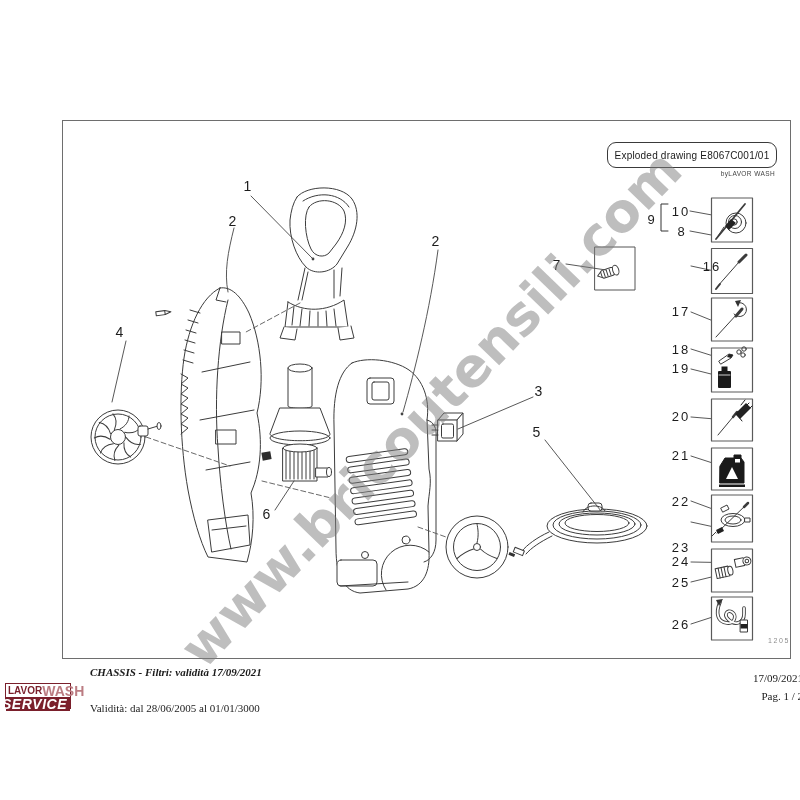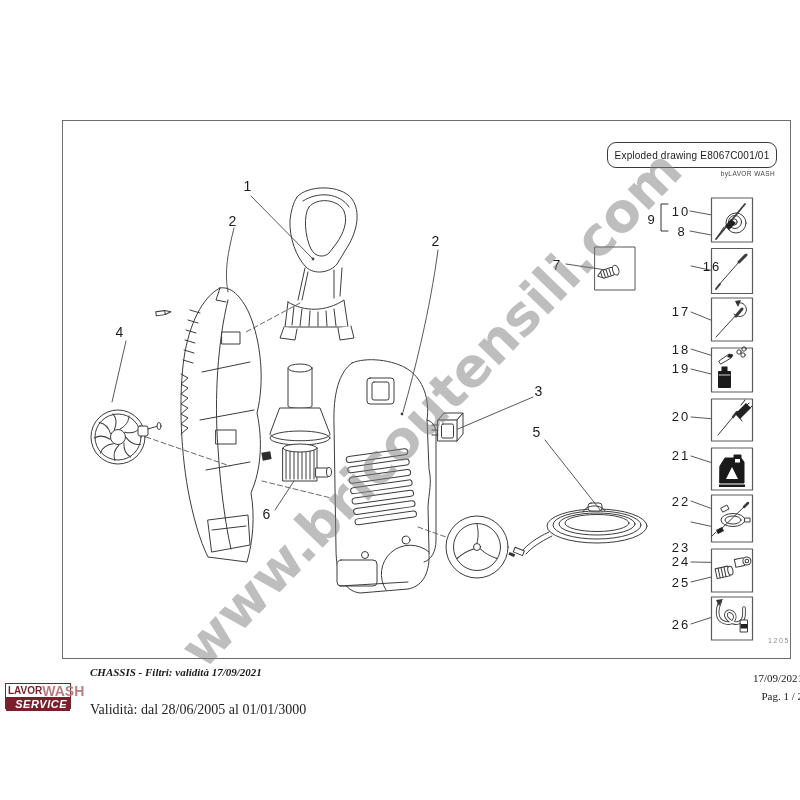--- a/index.html
+++ b/index.html
@@ -23,28 +23,28 @@
              color:rgba(125,125,125,0.5);letter-spacing:0px;}
   .sheetnum{position:absolute;left:742px;top:637px;width:48px;text-align:right;z-index:3;
             font-size:7px;color:#8d8d8d;letter-spacing:1.6px;}
   
   .logo{position:absolute;left:5px;top:683px;width:66px;height:26px;z-index:3;
         border:1px solid #7a1f2b;box-sizing:border-box;background:#fde047;}
   .logo-top{height:13px;display:flex;align-items:center;padding-left:2px;background:#fff;}
   .logo-lavor{color:#7a1f2b;font-weight:bold;font-size:10px;line-height:10px;}
   .logo-wash{color:#bb7c82;font-weight:bold;font-size:14px;line-height:10px;}
   .logo-bottom{height:14px;background:#7a1f2b;color:#fff;display:flex;align-items:center;
-               justify-content:flex-end;padding-right:3px;font-size:11px;font-style:italic;
+               justify-content:flex-end;padding-right:3px;font-size:14px;font-style:italic;
                font-weight:bold;letter-spacing:0.5px;}
   .f-line1{position:absolute;left:90px;top:666px;z-index:3;font-family:"Liberation Serif",serif;
            font-style:italic;font-size:11px;color:#1a1a1a;font-weight:bold;}
   .f-line2{position:absolute;left:90px;top:679px;z-index:3;font-family:"Liberation Serif",serif;
            font-weight:bold;font-size:17.5px;color:#000;}
   .f-line3{position:absolute;left:90px;top:702px;z-index:3;font-family:"Liberation Serif",serif;
-           font-size:14px;color:#222;}
+           font-size:11px;color:#222;}
   .f-date{position:absolute;right:-3px;top:672px;z-index:3;font-family:"Liberation Serif",serif;
           font-size:11px;color:#1a1a1a;}
   .f-page{position:absolute;right:-3px;top:690px;z-index:3;font-family:"Liberation Serif",serif;
           font-size:11px;color:#1a1a1a;}
 </style>
 </head>
 <body>
 
 <div class="page">
 

